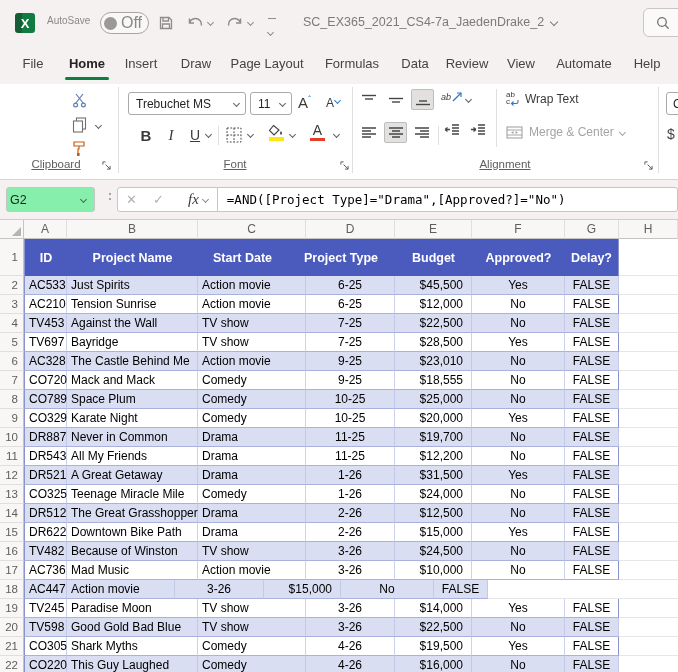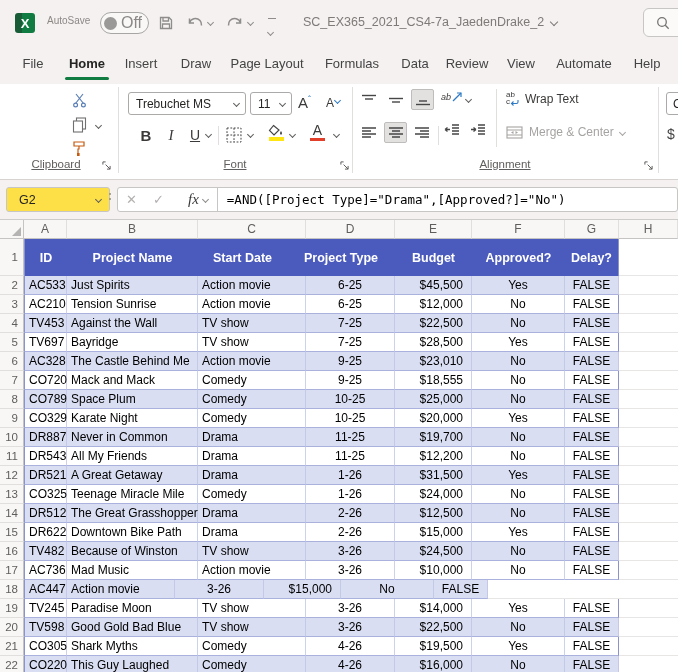--- a/index.html
+++ b/index.html
@@ -47,22 +47,22 @@
   .sel-box{background:#e3e1e0;border:1px solid #bfbdbb;border-radius:2px;box-sizing:border-box;}
   .disabled{color:#a6a4a2;}
   .paste{position:absolute;left:14px;top:3px;width:46px;height:68px;display:flex;flex-direction:column;align-items:center;}
   .red-bar{width:15px;height:3.5px;background:#e23f2b;margin-top:0.5px;}
   .yellow-bar-wrap{display:flex;flex-direction:column;align-items:center;}
   .wrap-icon{font-size:8px;line-height:6.5px;color:#3b3a39;text-align:left;}
   .fmt-glyph{font-size:14px;color:#3b3a39;}
 
   
   .fbar{position:absolute;top:180px;left:0;width:678px;height:40px;background:#f4f1f0;border-bottom:1px solid #cecccb;box-sizing:border-box;}
-  .namebox{position:absolute;left:6px;top:7px;width:104px;height:25px;background:#fde047;border:1px solid #c8c6c4;border-radius:3px;
-           display:flex;align-items:center;font-size:12.5px;color:#252423;box-sizing:border-box;padding-left:12px;}
+  .namebox{position:absolute;left:6px;top:7px;width:89px;height:25px;background:#86efac;border:1px solid #c8c6c4;border-radius:3px;
+           display:flex;align-items:center;font-size:12.5px;color:#252423;box-sizing:border-box;padding-left:3px;}
   .namebox .chev{margin-left:auto;margin-right:8px;color:#605e5c;}
   .split-dots{position:absolute;left:109px;top:13px;display:flex;flex-direction:column;gap:3px;}
   .split-dots i{width:2px;height:2px;border-radius:50%;background:#8f8d8b;}
   .fxbar{position:absolute;left:117px;top:7px;width:561px;height:25px;background:#fff;border:1px solid #c8c6c4;border-radius:3px;
          display:flex;align-items:center;box-sizing:border-box;}
   .fx-cancel,.fx-enter{color:#b3b1af;font-size:13px;width:27px;text-align:center;}
   .fx-label{font-family:"Liberation Serif",serif;font-style:italic;font-size:15px;color:#3b3a39;margin-left:16px;}
   .fxbar .divider{width:1px;height:24px;background:#c8c6c4;margin-left:9px;}
   .formula-text{font-family:"DejaVu Sans Mono",monospace;font-size:12.5px;color:#000;margin-left:9px;white-space:nowrap;}
 

